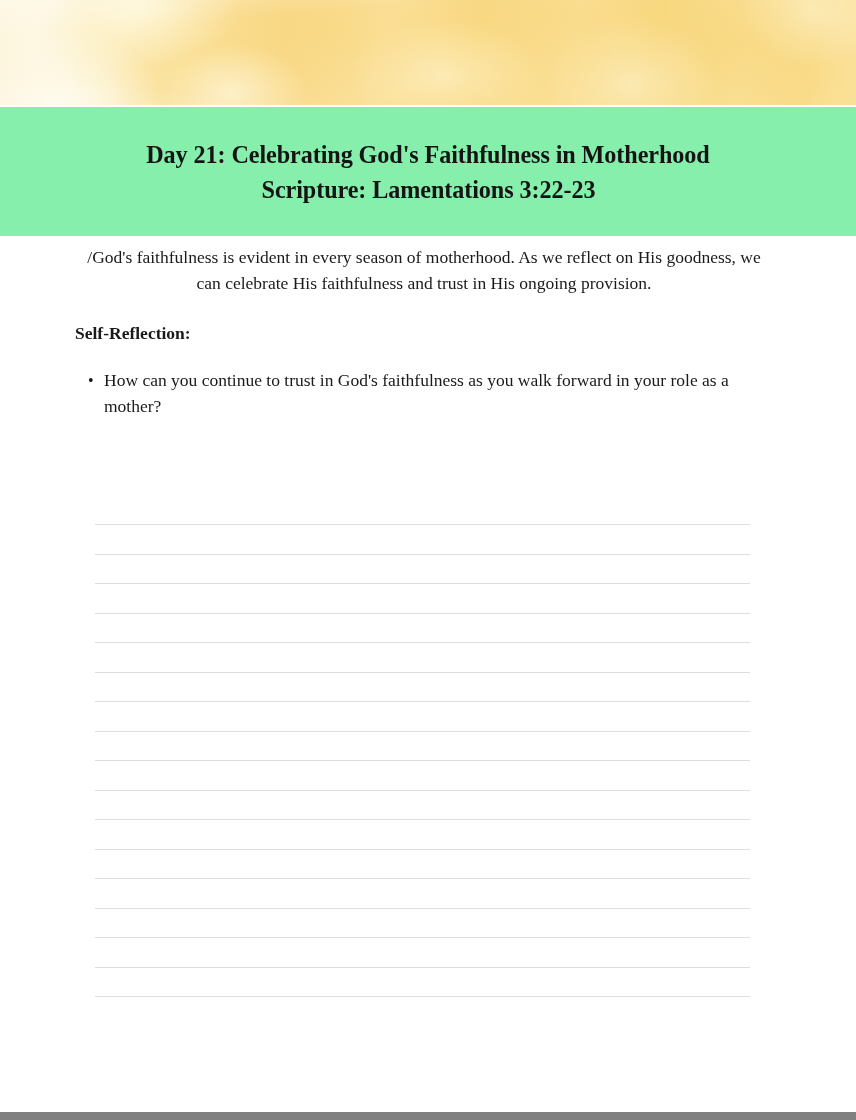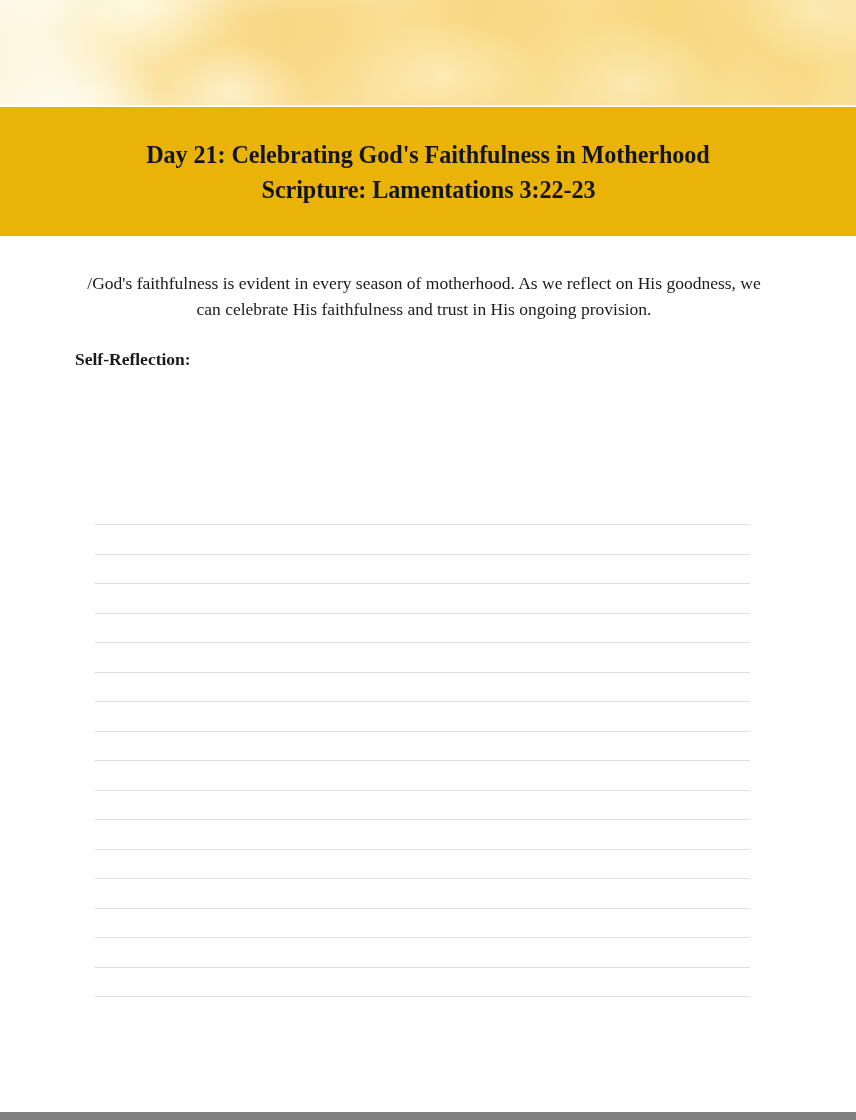--- a/index.html
+++ b/index.html
@@ -93,21 +93,21 @@
     color: #141414;
     transform: scaleX(0.93);
     transform-origin: center;
     white-space: nowrap;
   }
 
   
   #body-content {
     position: absolute;
     left: 0;
-    top: 250px;
+    top: 224px;
     width: 856px;
   }
   #intro {
     margin: 0;
     padding: 20px 92px 0 84px;
     font-size: 17.5px;
     line-height: 26px;
     text-align: center;
   }
   #self-reflection-heading {
@@ -162,31 +162,32 @@
 </style>
 </head>
 <body style="background: rgb(255, 255, 255);">
 
 <div id="banner">
   <div class="wc wc-base"></div>
   <div class="wc wc-blooms"></div>
   <div class="wc wc-streaks"></div>
 </div>
 
-<div id="title-band" style="background: #eab308;">
+<div id="title-band" style="background: #86efac;">
   <div class="tline">Day 21: Celebrating God's Faithfulness in Motherhood</div>
   <div class="tline">Scripture: Lamentations 3:22-23</div>
 </div>
 
 <div id="body-content">
   <p id="intro">/God's faithfulness is evident in every season of motherhood. As we reflect on His goodness, we can celebrate His faithfulness and trust in His ongoing provision.</p>
 
   <div id="self-reflection-heading">Self-Reflection:</div>
 
   <ul id="reflection-list">
+    <li>How can you continue to trust in God's faithfulness as you walk forward in your role as a mother?</li>
   </ul>
 </div>
 
 <div id="ruled-area" style="left: 95px; top: 524px; width: 655px;">
     <div class="rule" style="border-top-color: rgb(222, 222, 222); margin-bottom: 28.5px;"></div>
     <div class="rule" style="border-top-color: rgb(222, 222, 222); margin-bottom: 28.5px;"></div>
     <div class="rule" style="border-top-color: rgb(222, 222, 222); margin-bottom: 28.5px;"></div>
     <div class="rule" style="border-top-color: rgb(222, 222, 222); margin-bottom: 28.5px;"></div>
     <div class="rule" style="border-top-color: rgb(222, 222, 222); margin-bottom: 28.5px;"></div>
     <div class="rule" style="border-top-color: rgb(222, 222, 222); margin-bottom: 28.5px;"></div>

